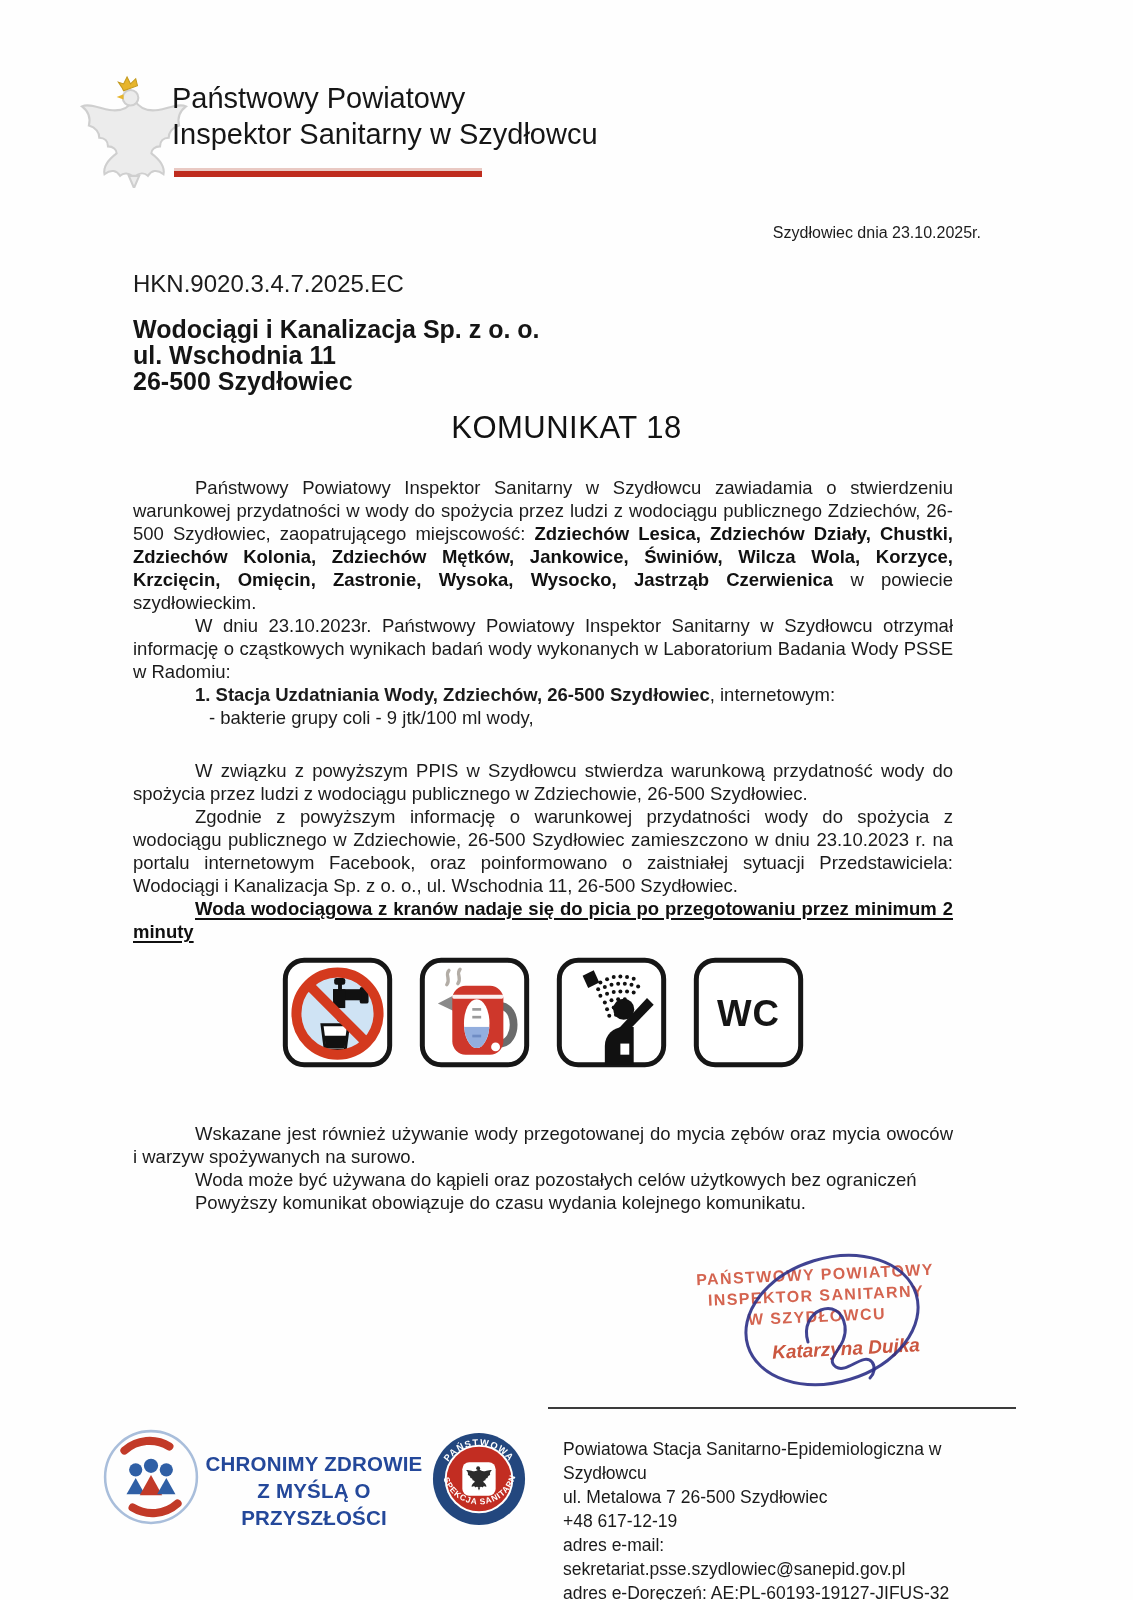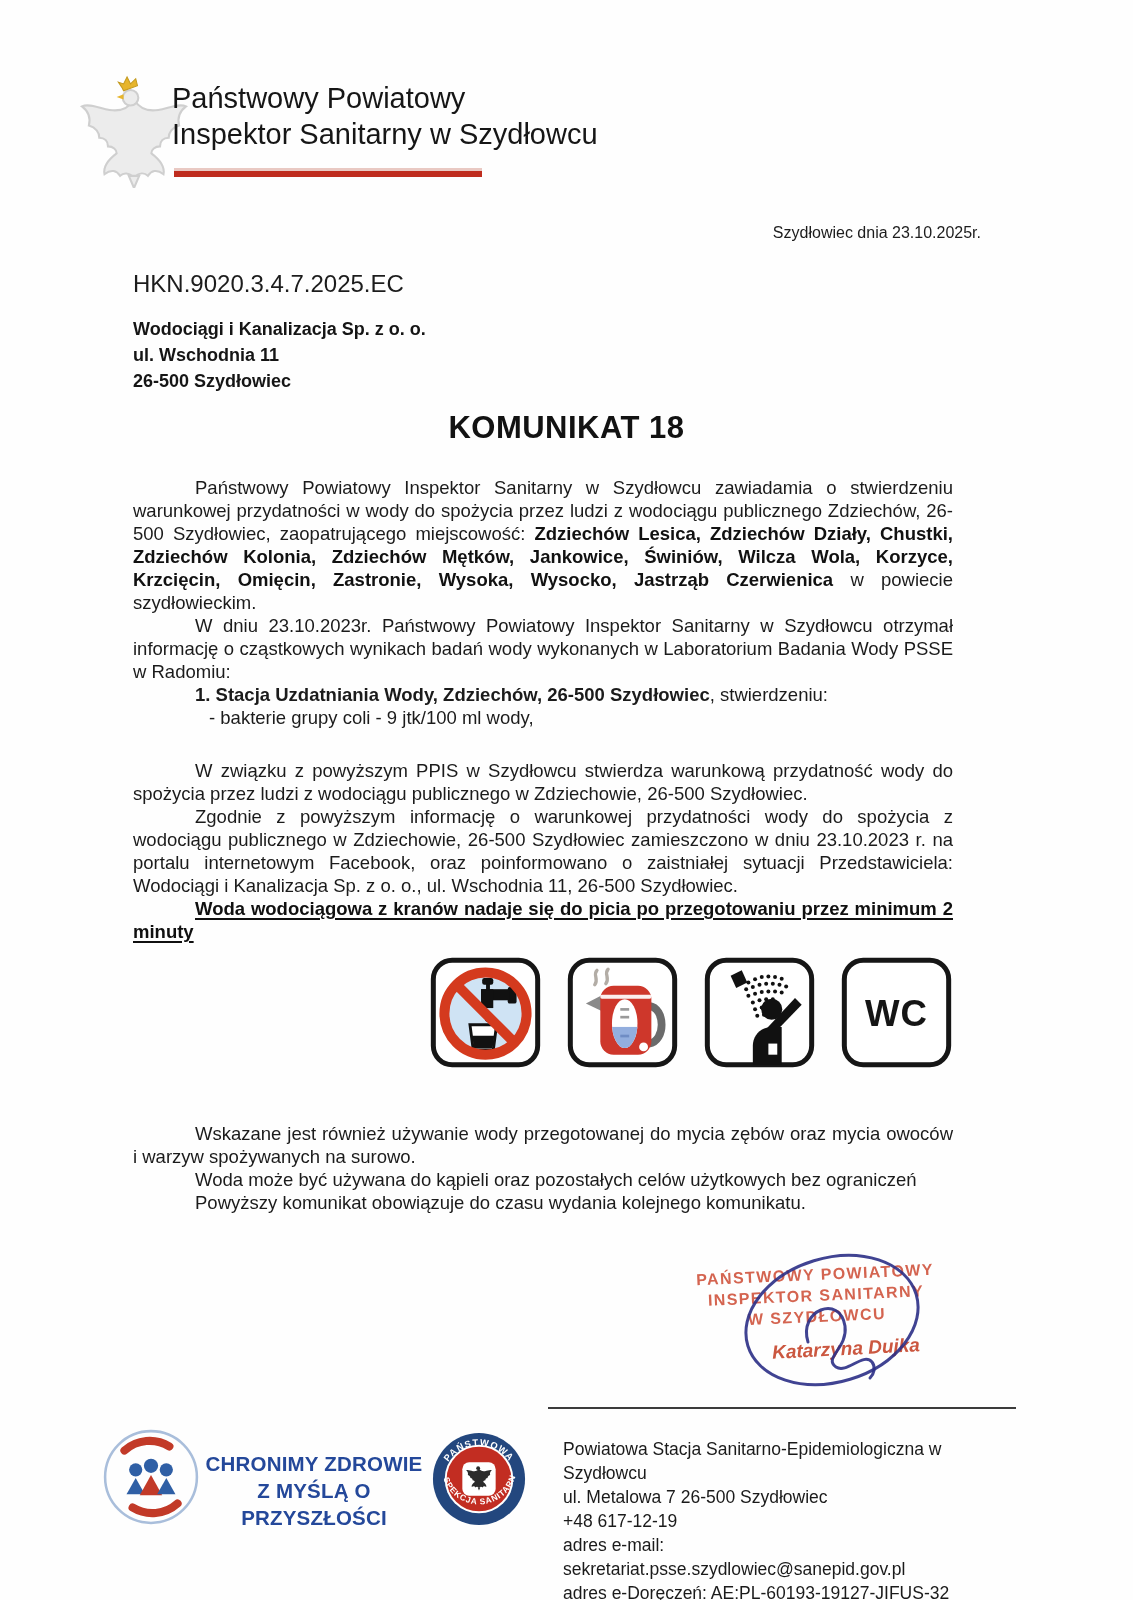--- a/index.html
+++ b/index.html
@@ -9,33 +9,33 @@
   }
   
   .hdr-eagle{position:absolute;left:78px;top:70px;width:112px;height:118px;}
   .org{position:absolute;left:172px;top:80px;font-size:29px;line-height:36px;color:#161616;}
   .redline{position:absolute;left:174px;top:168px;width:308px;height:9px;}
   .redline .rl-top{height:3px;background:#e9c9c3;}
   .redline .rl-bot{height:6px;background:#bf2c1e;}
   
   .dateline{position:absolute;top:224px;right:152px;font-size:16px;color:#1c1c1c;}
   .reference{position:absolute;left:133px;top:270px;font-size:24px;color:#1c1c1c;}
-  .addressee{position:absolute;left:133px;top:316px;font-size:18px;line-height:26px;font-weight:bold;color:#151515;}
-  .doc-title{position:absolute;left:0;top:410px;width:1133px;text-align:center;font-size:31px;font-weight:bold;letter-spacing:.5px;color:#121212;}
+  .addressee{position:absolute;left:133px;top:316px;font-size:25px;line-height:26px;font-weight:bold;color:#151515;}
+  .doc-title{position:absolute;left:0;top:410px;width:1133px;text-align:center;font-size:31px;font-weight:normal;letter-spacing:.5px;color:#121212;}
   
   .body-col{position:absolute;left:133px;top:476px;width:820px;font-size:18.5px;line-height:23px;text-align:justify;color:#1b1b1b;}
   .para{margin:0;text-indent:62px;}
   .para b{color:#111;}
   .list-line{margin:0 0 0 62px;text-indent:0;}
   .list-sub{margin:0 0 0 76px;text-indent:0;}
   .gap-top{margin-top:30px;}
   .warning{font-weight:bold;color:#101010;}
   .warning .u{text-decoration:underline;text-decoration-thickness:2px;text-underline-offset:3px;}
   
-  .icons-row{display:flex;justify-content:flex-end;gap:24px;margin:14px 0 54px 0;}
+  .icons-row{display:flex;justify-content:center;gap:24px;margin:14px 0 54px 0;}
   .pict{width:113px;height:111px;display:block;}
   
   .stamp{position:absolute;left:690px;top:1238px;width:262px;height:170px;}
   .stamp-text{position:absolute;left:0;top:26px;width:252px;text-align:center;color:#cd4a32;
     font-size:16px;line-height:21px;font-weight:bold;letter-spacing:1.4px;transform:rotate(-2.5deg);opacity:.85;}
   .stamp-name{position:absolute;left:66px;top:100px;width:180px;text-align:center;color:#c6462c;
     font-size:19px;font-weight:bold;font-style:italic;transform:rotate(-3deg);opacity:.9;}
   .stamp-sig{position:absolute;left:0;top:0;width:262px;height:170px;}
   
   .footer-divider{position:absolute;left:548px;top:1407px;width:468px;height:2px;background:#3c3c3c;}
@@ -80,21 +80,21 @@
     <div>Wodociągi i Kanalizacja Sp. z o. o.</div>
     <div>ul. Wschodnia 11</div>
     <div>26-500 Szydłowiec</div>
   </div>
 
   <div class="doc-title">KOMUNIKAT 18</div>
 
   <div class="body-col">
     <p class="para"><span>Państwowy Powiatowy Inspektor Sanitarny w Szydłowcu zawiadamia o stwierdzeniu warunkowej przydatności w wody do spożycia przez ludzi z wodociągu publicznego Zdziechów, 26-500 Szydłowiec, zaopatrującego miejscowość: </span><b>Zdziechów Lesica, Zdziechów Działy, Chustki, Zdziechów Kolonia, Zdziechów Mętków, Jankowice, Świniów, Wilcza Wola, Korzyce, Krzcięcin, Omięcin, Zastronie, Wysoka, Wysocko, Jastrząb Czerwienica</b><span> w powiecie szydłowieckim.</span></p>
     <p class="para">W dniu 23.10.2023r. Państwowy Powiatowy Inspektor Sanitarny w Szydłowcu otrzymał informację o cząstkowych wynikach badań wody wykonanych w Laboratorium Badania Wody PSSE w Radomiu:</p>
-    <p class="list-line"><b>1. Stacja Uzdatniania Wody, Zdziechów, 26-500 Szydłowiec</b><span>, stwierdzeniu:</span></p>
+    <p class="list-line"><b>1. Stacja Uzdatniania Wody, Zdziechów, 26-500 Szydłowiec</b><span>, internetowym:</span></p>
     <p class="list-sub">- bakterie grupy coli - 9 jtk/100 ml wody,</p>
     <p class="para gap-top">W związku z powyższym PPIS w Szydłowcu stwierdza warunkową przydatność wody do spożycia przez ludzi z wodociągu publicznego w Zdziechowie, 26-500 Szydłowiec.</p>
     <p class="para">Zgodnie z powyższym informację o warunkowej przydatności wody do spożycia z wodociągu publicznego w Zdziechowie, 26-500 Szydłowiec zamieszczono w dniu 23.10.2023 r. na portalu internetowym Facebook, oraz poinformowano o zaistniałej sytuacji Przedstawiciela: Wodociągi i Kanalizacja Sp. z o. o., ul. Wschodnia 11, 26-500 Szydłowiec.</p>
     <p class="para warning"><span class="u">Woda wodociągowa z kranów nadaje się do picia po przegotowaniu przez minimum 2 minuty</span></p>
 
     <div class="icons-row">
 
       <svg class="pict" viewBox="0 0 100 100">
         <rect x="3" y="3" width="94" height="94" rx="17" fill="#ffffff" stroke="#161616" stroke-width="4.5"></rect>
         <circle cx="50" cy="51" r="37" fill="#cfe3f4"></circle>

